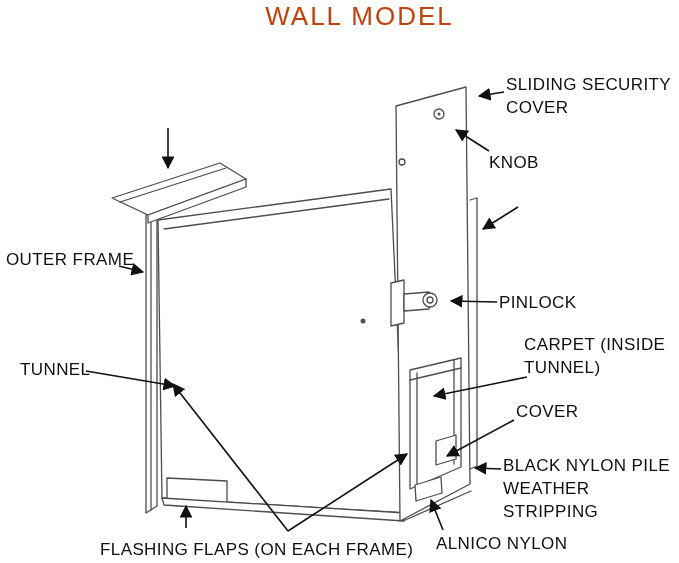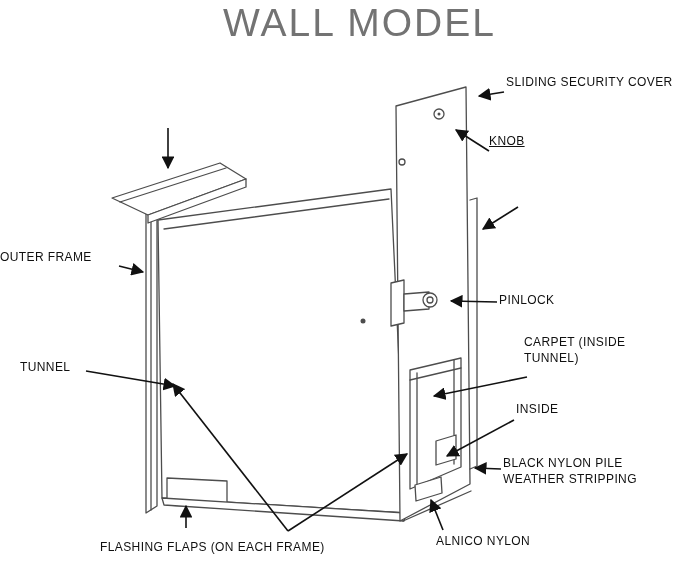--- a/index.html
+++ b/index.html
@@ -29,32 +29,32 @@
   .sketch .dot{fill:var(--sketch);stroke:none;}
   .arrows line{
     stroke:var(--line);
     stroke-width:1.6;
     fill:none;
   }
   #ah path{fill:var(--line);stroke:none;}
   .lbl{
     position:absolute;
     color:var(--label);
-    font-size:12px;
+    font-size:17px;
     letter-spacing:0.4px;
     line-height:1.35;
     white-space:nowrap;
   }
   .lbl.wrap{white-space:normal;}
   .title{
     position:absolute;
     left:0;right:0;top:1px;
     text-align:center;
-    color:#737373;
-    font-size:39px;
+    color:#c2410c;
+    font-size:26px;
     font-weight:500;
     letter-spacing:2px;
     margin-left:40px;
   }
 </style>
 </head>
 <body>
 
 <div class="stage">
 
@@ -116,23 +116,23 @@
       <line x1="514" y1="420" x2="447" y2="456" marker-end="url(#ah)"></line>
       <line x1="501" y1="469" x2="475" y2="468" marker-end="url(#ah)"></line>
       <line x1="443" y1="530" x2="431" y2="500" marker-end="url(#ah)"></line>
       <line x1="186" y1="528" x2="186" y2="506" marker-end="url(#ah)"></line>
       <line x1="288" y1="531" x2="173" y2="384" marker-end="url(#ah)"></line>
       <line x1="288" y1="531" x2="407" y2="454" marker-end="url(#ah)"></line>
     </g>
   </svg>
 
   <div class="lbl wrap" style="left:506px;top:74px;width:172px;">SLIDING SECURITY COVER</div>
-  <div class="lbl" style="left:489px;top:133px;text-decoration:underline;">KNOB</div>
-  <div class="lbl" style="left:0;top:249px;">OUTER FRAME</div>
+  <div class="lbl" style="left:489px;top:152px;">KNOB</div>
+  <div class="lbl" style="left:6px;top:249px;">OUTER FRAME</div>
   <div class="lbl" style="left:499px;top:292px;">PINLOCK</div>
   <div class="lbl" style="left:20px;top:359px;">TUNNEL</div>
   <div class="lbl wrap" style="left:524px;top:334px;width:152px;">CARPET (INSIDE TUNNEL)</div>
-  <div class="lbl" style="left:516px;top:401px;">INSIDE</div>
+  <div class="lbl" style="left:516px;top:401px;">COVER</div>
   <div class="lbl wrap" style="left:503px;top:455px;width:180px;">BLACK NYLON PILE WEATHER STRIPPING</div>
   <div class="lbl" style="left:100px;top:539px;text-align:center;">FLASHING FLAPS (ON EACH FRAME)</div>
   <div class="lbl" style="left:436px;top:533px;">ALNICO NYLON</div>
 
 </div>
 
 </body></html>

